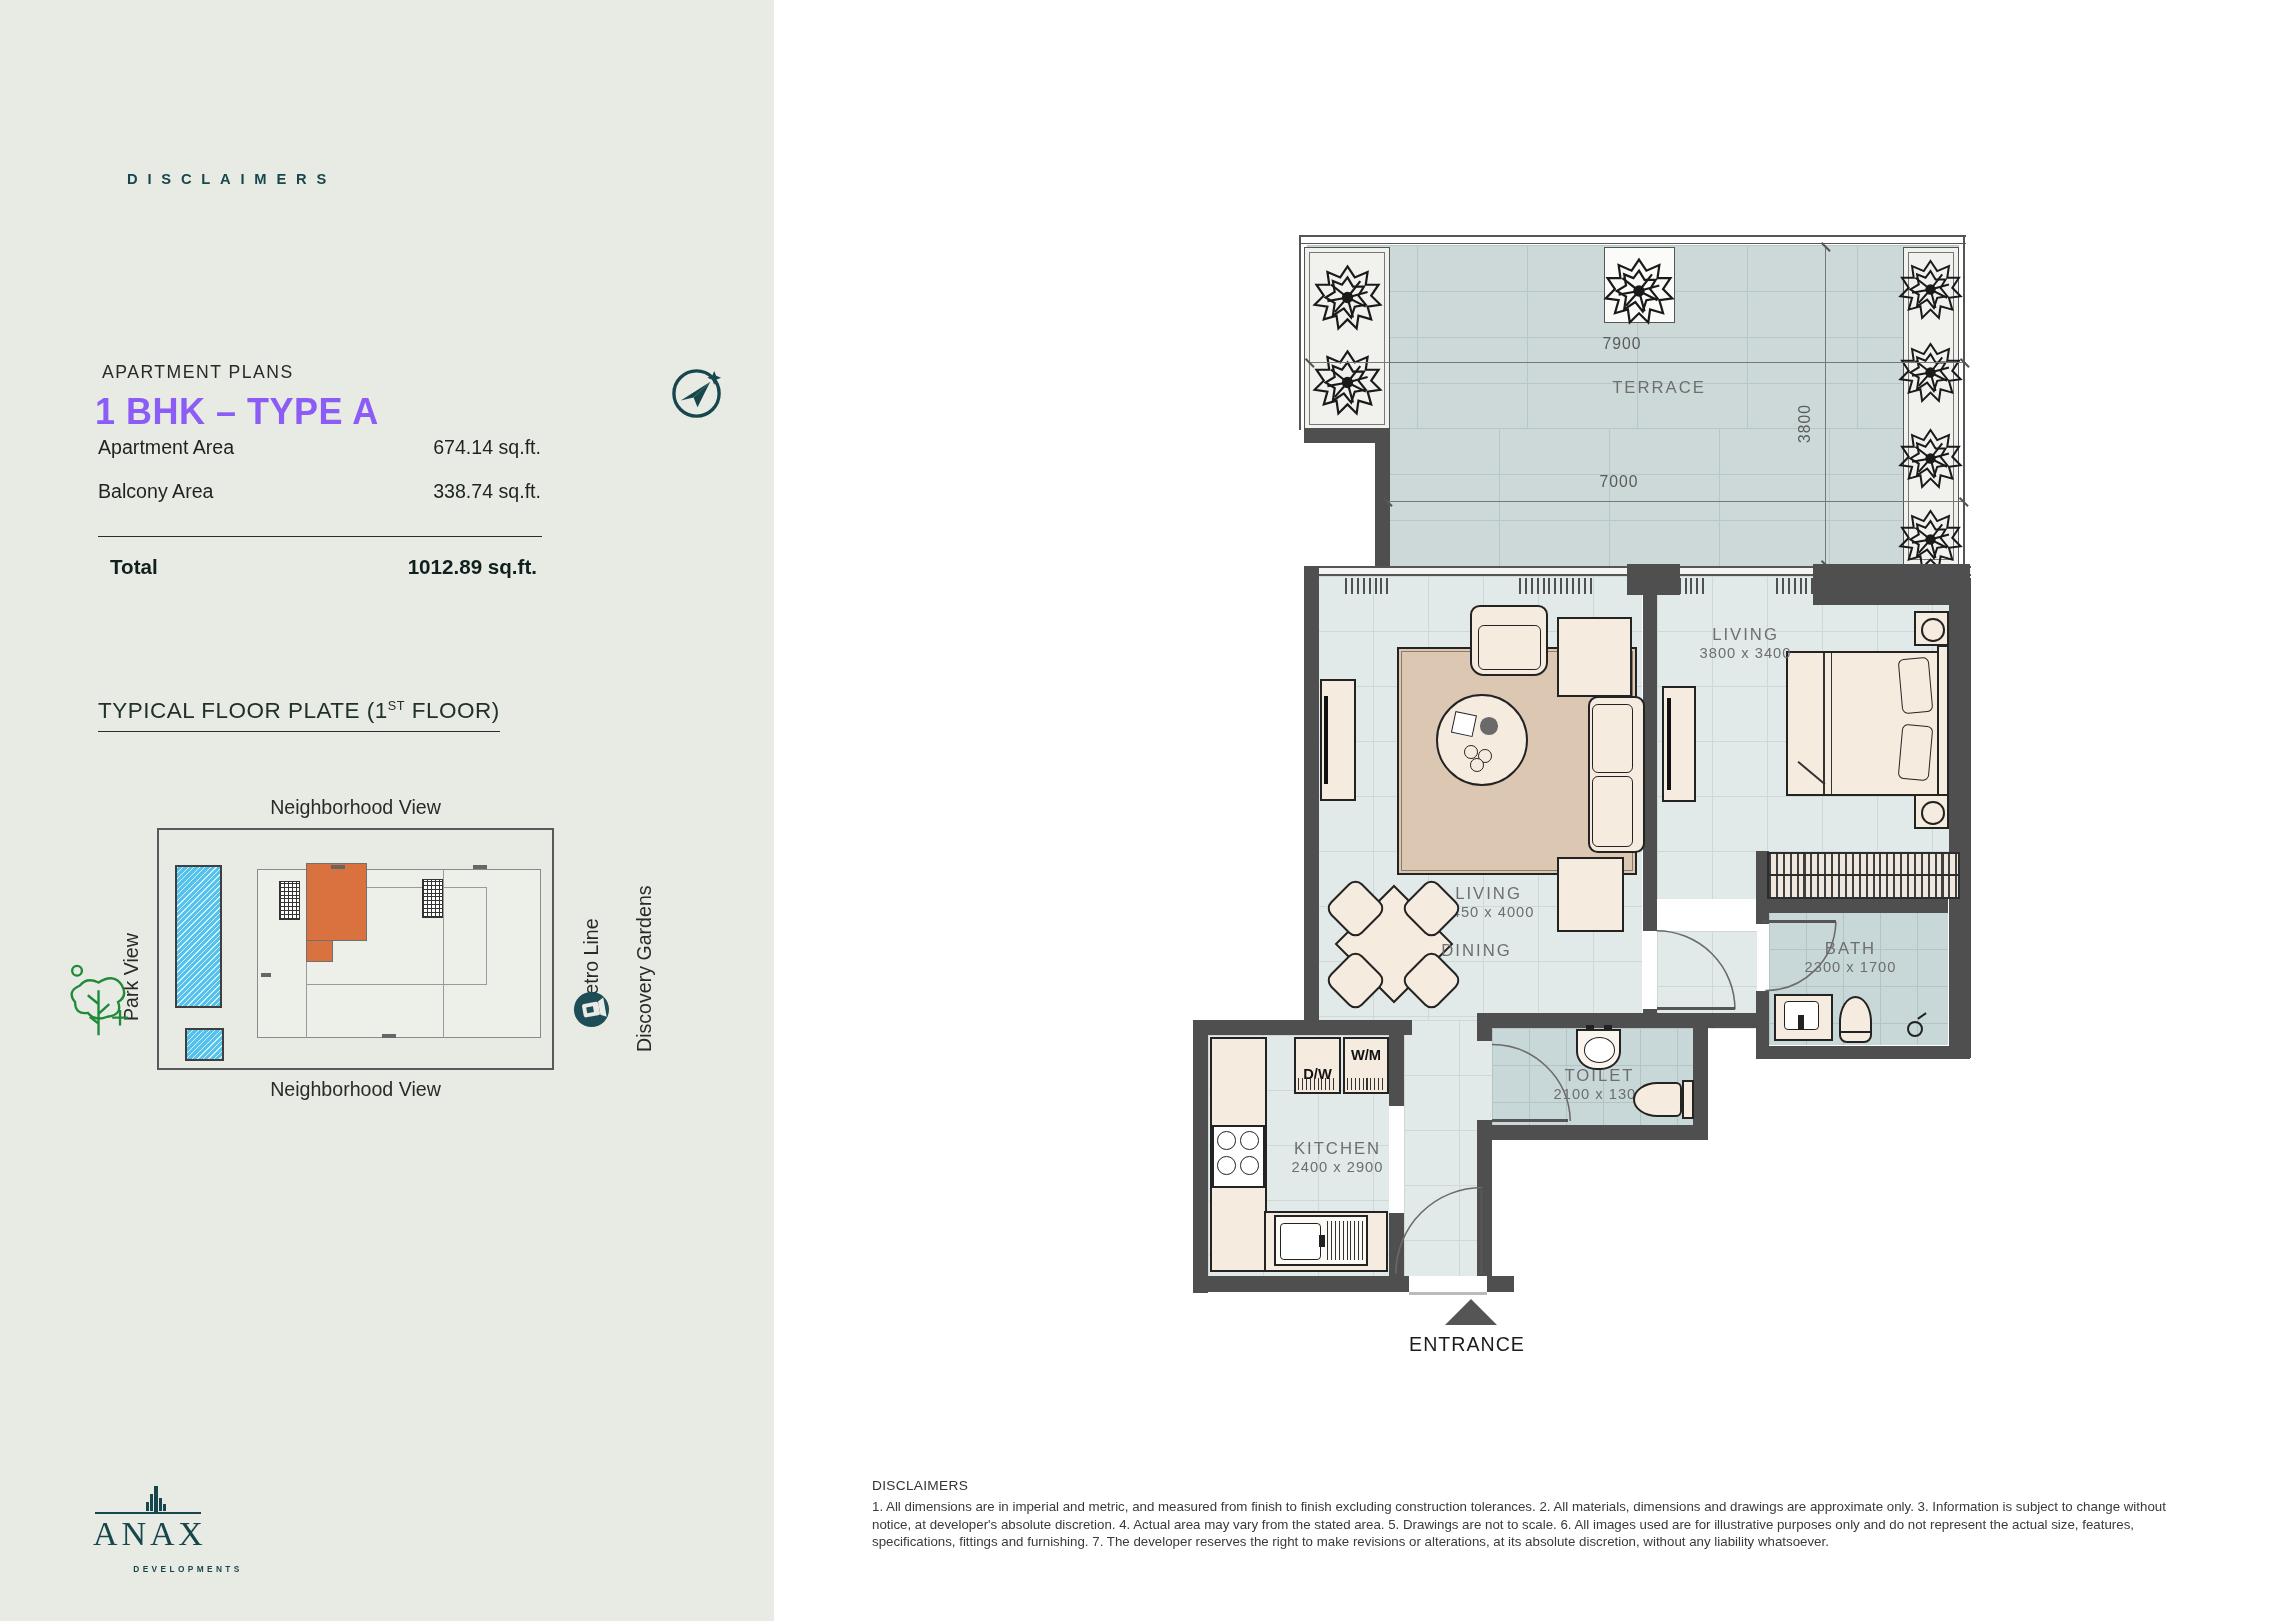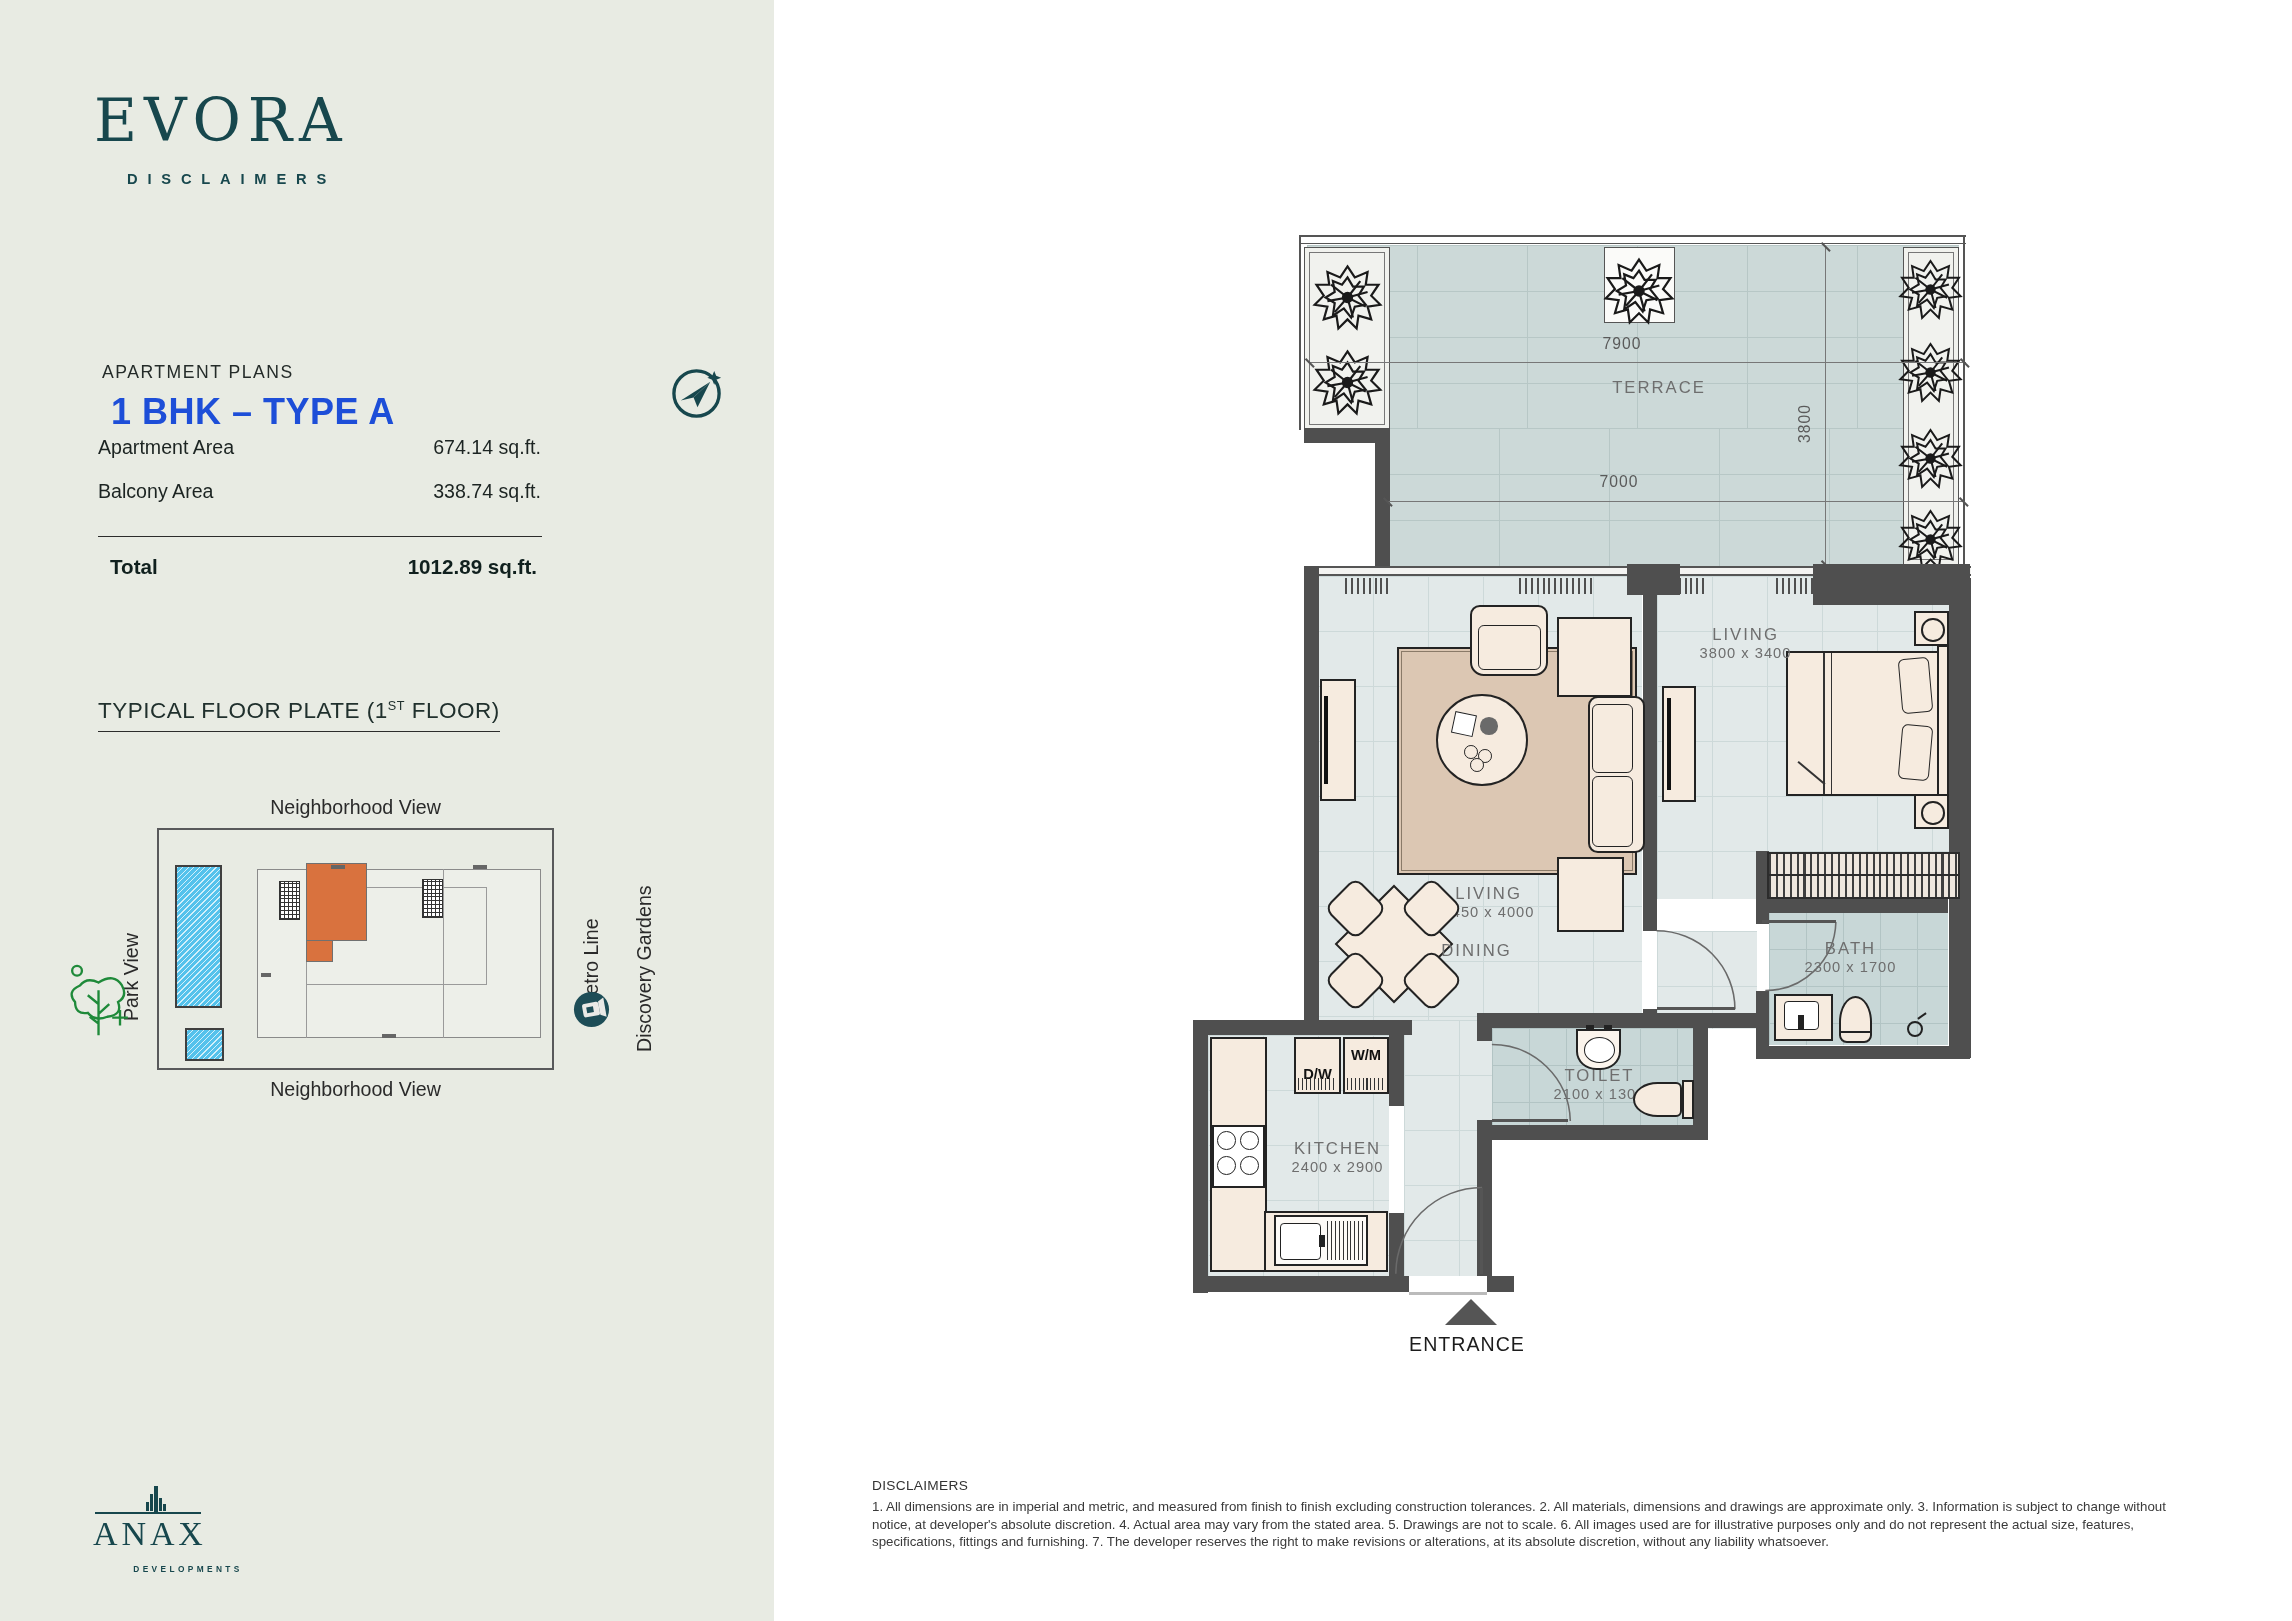--- a/index.html
+++ b/index.html
@@ -4,21 +4,21 @@
 <style>
   html,body{margin:0;padding:0;background:#fff;}
   body{width:2293px;height:1621px;position:relative;font-family:"Liberation Sans",sans-serif;}
   .abs{position:absolute;}
   i.w{position:absolute;display:block;background:#4f4f4f;}
   i.ln{position:absolute;display:block;background:#555;}
   .sidebar{left:0;top:0;width:774px;height:1621px;background:#e8ebe3;}
   .logo-evora{left:94px;top:86px;font-family:"DejaVu Serif",serif;font-size:59px;letter-spacing:6.9px;color:#17474d;font-weight:500;}
   .logo-res{left:127px;top:171px;font-size:14.7px;letter-spacing:9.8px;color:#17474d;font-weight:600;}
   .eyebrow{left:102px;top:362px;font-size:17.6px;letter-spacing:1.5px;color:#242b29;}
-  .bhk-title{left:95px;top:391px;font-size:36px;font-weight:700;color:#1d4ed8;letter-spacing:0.5px;margin-left:16px;}
+  .bhk-title{left:95px;top:391px;font-size:36px;font-weight:700;color:#8b5cf6;letter-spacing:0.5px;}
   .arow-l{left:98px;font-size:19.6px;color:#1c2422;}
   .arow-v{left:294px;width:247px;text-align:right;font-size:19.6px;color:#1c2422;}
   .divider{left:98px;top:536px;width:444px;border-top:1.6px solid #2c2c2c;}
   .trow-l{left:110px;top:555px;font-size:20.6px;font-weight:700;color:#10201e;}
   .trow-v{left:294px;top:555px;width:243px;text-align:right;font-size:20.6px;font-weight:700;color:#10201e;}
   .fp-title{left:98px;top:698px;font-size:22.5px;color:#20302d;letter-spacing:0.5px;}
   .fp-title .und{display:inline-block;padding-bottom:6.9px;border-bottom:1.6px solid #2c2c2c;}
   sup{font-size:12.7px;}
   .fp-cap{width:397px;text-align:center;font-size:19.6px;color:#2a2a2a;}
   .rot{writing-mode:vertical-rl;transform:rotate(180deg);font-size:19.6px;color:#2a2a2a;}
@@ -72,21 +72,20 @@
       <path d="M20 3 L24 9 L31 6 L30 13 L37 13 L33 19 L38 24 L31 25 L33 32 L26 30 L25 37 L20 32 L15 37 L14 30 L7 32 L9 25 L2 24 L7 19 L3 13 L10 13 L9 6 L16 9 Z"></path>
       <path d="M20 9 L23 14 L29 14 L26 19 L30 24 L24 25 L22 31 L18 26 L12 30 L13 23 L8 20 L13 17 L12 11 L17 13 Z"></path>
       <path d="M20 20 L27 11 M20 20 L11 13 M20 20 L30 25 M20 20 L13 28 M20 20 L23 31 M20 20 L9 22 M20 20 L31 17"></path>
       <circle cx="20" cy="20" r="2.5" fill="#1a1a1a"></circle>
     </g>
   </symbol>
 </svg>
 
 <div class="abs sidebar">
 
-  <div class="abs logo-evora">EVORA</div>
   <div class="abs logo-res">DISCLAIMERS</div>
 
   <div class="abs eyebrow">APARTMENT PLANS</div>
   <div class="abs bhk-title">1 BHK – TYPE A</div>
 
   <svg class="abs" style="left:669px;top:365px" width="57" height="57" viewBox="0 0 58 58">
     <circle cx="28" cy="29" r="23" fill="none" stroke="#17474d" stroke-width="3.4"></circle>
     <path d="M42 17 L12 36 L25 33 Z" fill="#17474d"></path>
     <path d="M42 17 L25 33 L29 43 Z" fill="#17474d"></path>
     <path d="M46 6 l2 5 5 2 -5 2 -2 5 -2 -5 -5 -2 5 -2 z" fill="#17474d"></path>

